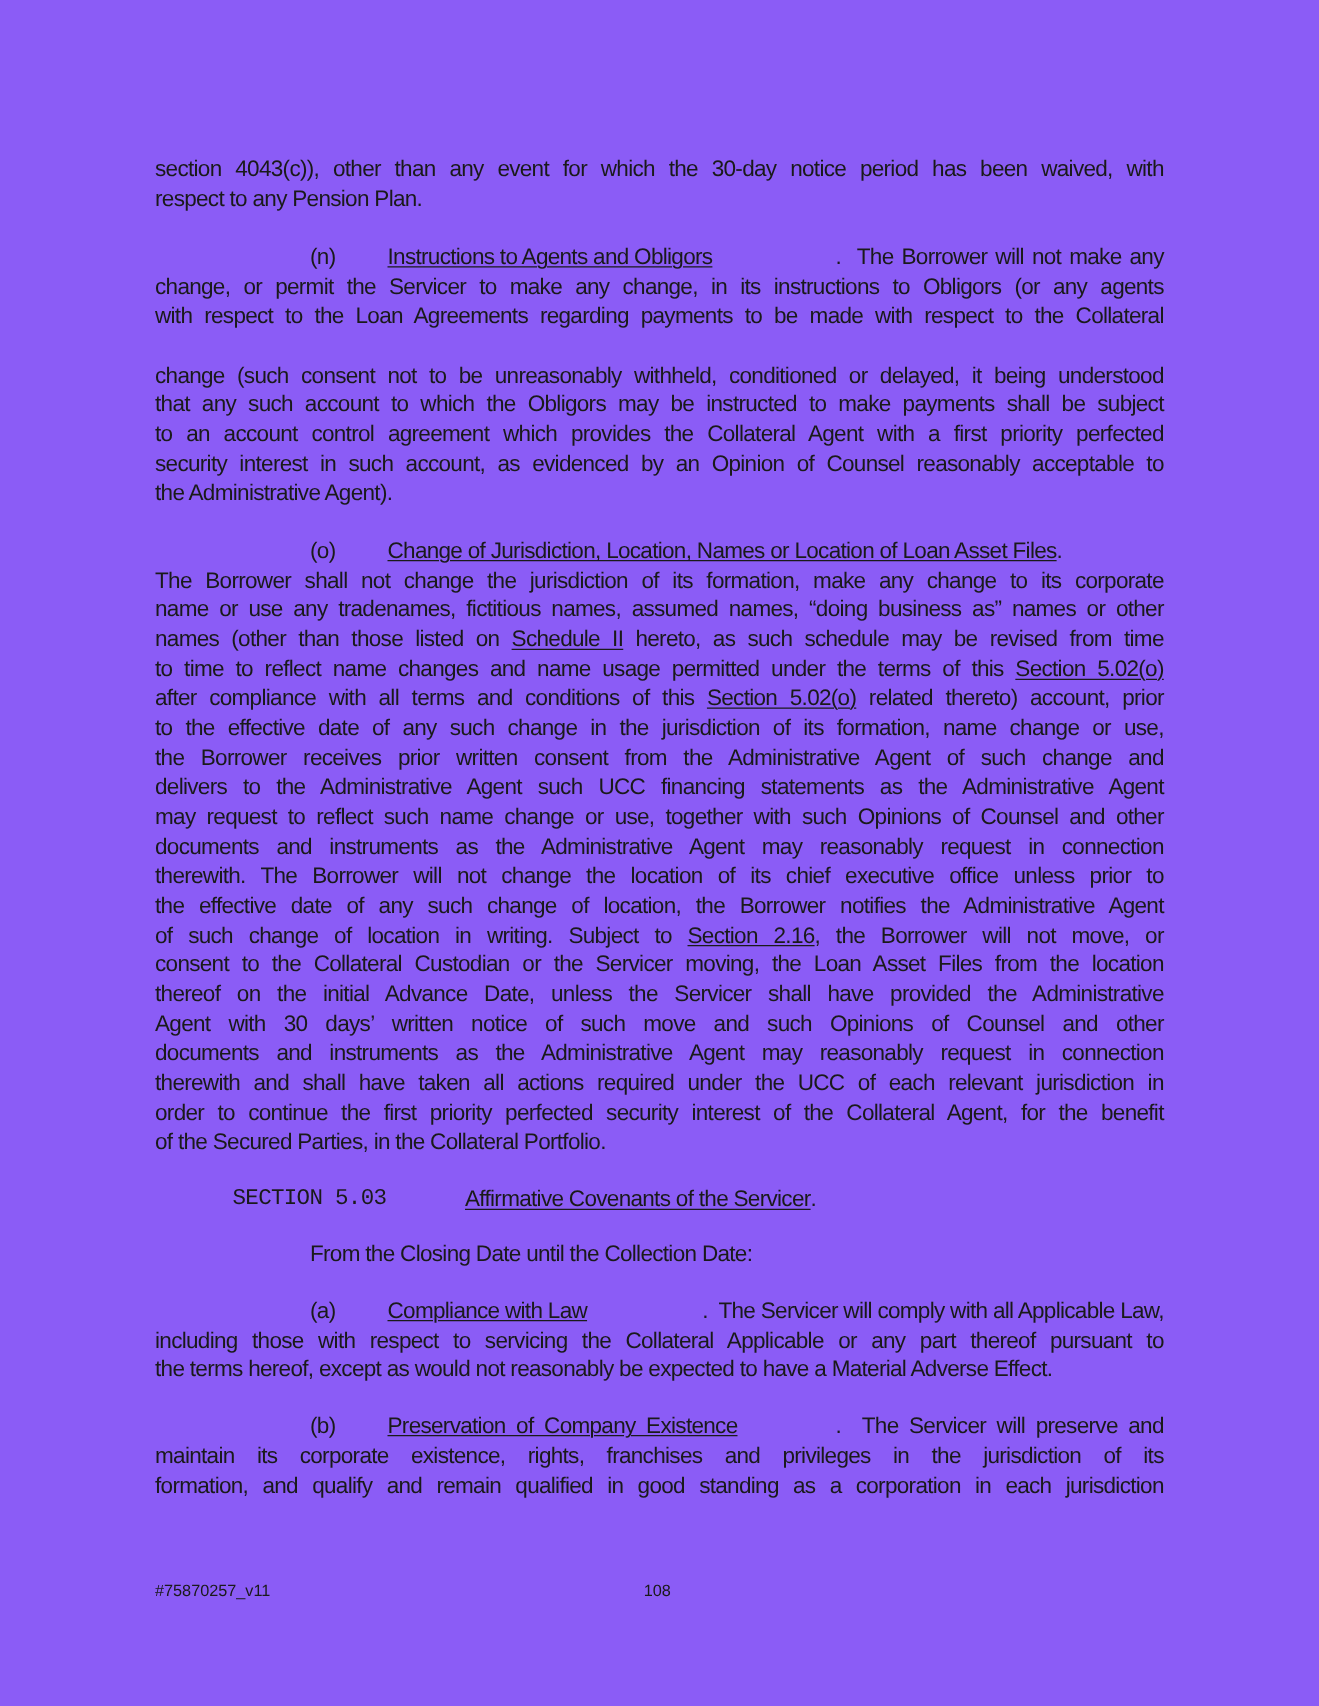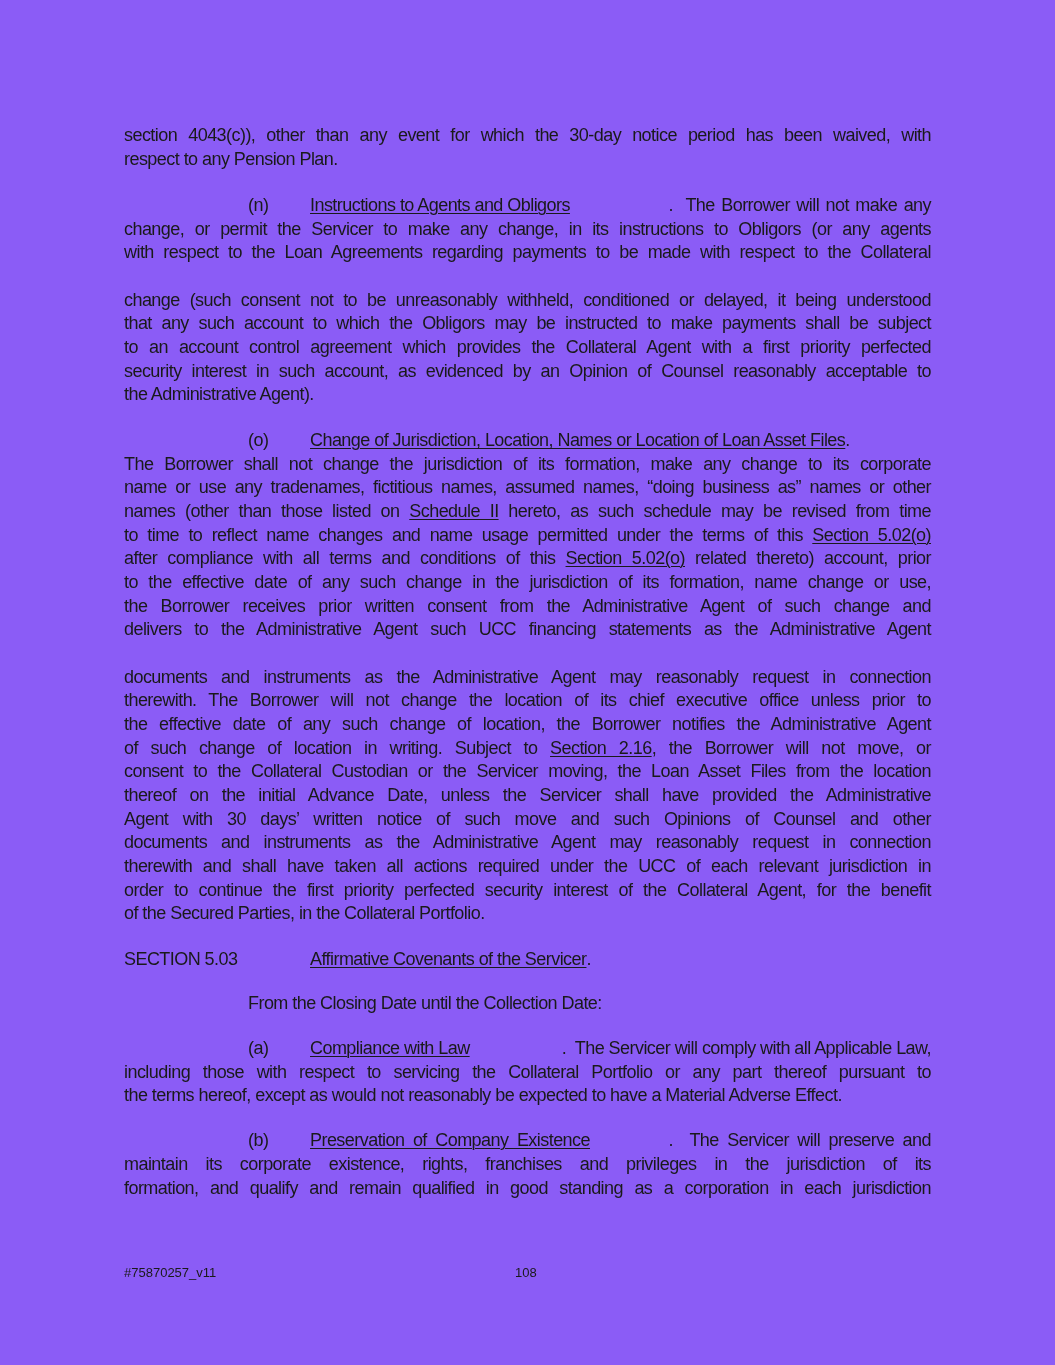--- a/index.html
+++ b/index.html
@@ -59,50 +59,51 @@
   </div>
   <div class="line just" style="top:524px">
     <span>to time to reflect name changes and name usage permitted under the terms of this </span><span class="u">Section 5.02(o)</span>
   </div>
   <div class="line just" style="top:547px">
     <span>after compliance with all terms and conditions of this </span><span class="u">Section 5.02(o)</span><span> related thereto) account, prior</span>
   </div>
   <div class="line just" style="top:571px">to the effective date of any such change in the jurisdiction of its formation, name change or use,</div>
   <div class="line just" style="top:595px">the Borrower receives prior written consent from the Administrative Agent of such change and</div>
   <div class="line just" style="top:618px">delivers to the Administrative Agent such UCC financing statements as the Administrative Agent</div>
+  <div class="line just" style="top:642px">may request to reflect such name change or use, together with such Opinions of Counsel and other</div>
   <div class="line just" style="top:666px">documents and instruments as the Administrative Agent may reasonably request in connection</div>
   <div class="line just" style="top:689px">therewith.  The Borrower will not change the location of its chief executive office unless prior to</div>
   <div class="line just" style="top:713px">the effective date of any such change of location, the Borrower notifies the Administrative Agent</div>
   <div class="line just" style="top:737px">
     <span>of such change of location in writing.  Subject to </span><span class="u">Section 2.16</span><span>, the Borrower will not move, or</span>
   </div>
   <div class="line just" style="top:760px">consent to the Collateral Custodian or the Servicer moving, the Loan Asset Files from the location</div>
   <div class="line just" style="top:784px">thereof on the initial Advance Date, unless the Servicer shall have provided the Administrative</div>
   <div class="line just" style="top:808px">Agent with 30 days’ written notice of such move and such Opinions of Counsel and other</div>
   <div class="line just" style="top:831px">documents and instruments as the Administrative Agent may reasonably request in connection</div>
   <div class="line just" style="top:855px">therewith and shall have taken all actions required under the UCC of each relevant jurisdiction in</div>
   <div class="line just" style="top:879px">order to continue the first priority perfected security interest of the Collateral Agent, for the benefit</div>
   <div class="line" style="top:902px">of the Secured Parties, in the Collateral Portfolio.</div>
 
   <div class="line" style="top:948px; display:flex;">
-    <span style="width:186px;">SECTION 5.03</span>
+    <span style="margin-left:62px; width:186px;font-family:Liberation Mono, monospace;">SECTION 5.03</span>
     <span class="u">Affirmative Covenants of the Servicer</span>
     <span>.</span>
   </div>
 
   <div class="line" style="top:992px; padding-left:124px; width:683px;">From the Closing Date until the Collection Date:</div>
 
   <div class="line" style="top:1037px; display:flex; justify-content:space-between;">
     <span style="display:flex;">
       <span class="label" style="margin-left:124px; width:62px;">(a)</span>
       <span class="u">Compliance with Law</span>
     </span>
     <span style="white-space:pre;">.  The Servicer will comply with all Applicable Law,</span>
   </div>
-  <div class="line just" style="top:1061px">including those with respect to servicing the Collateral Portfolio or any part thereof pursuant to</div>
+  <div class="line just" style="top:1061px">including those with respect to servicing the Collateral Applicable or any part thereof pursuant to</div>
   <div class="line" style="top:1084px">the terms hereof, except as would not reasonably be expected to have a Material Adverse Effect.</div>
 
   <div class="line" style="top:1129px; display:flex; justify-content:space-between;">
     <span style="display:flex;">
       <span class="label" style="margin-left:124px; width:62px;">(b)</span>
       <span class="u" style="word-spacing:4px;">Preservation of Company Existence</span>
     </span>
     <span style="white-space:pre; word-spacing:4px;">.  The Servicer will preserve and</span>
   </div>
   <div class="line just" style="top:1153px">maintain its corporate existence, rights, franchises and privileges in the jurisdiction of its</div>

